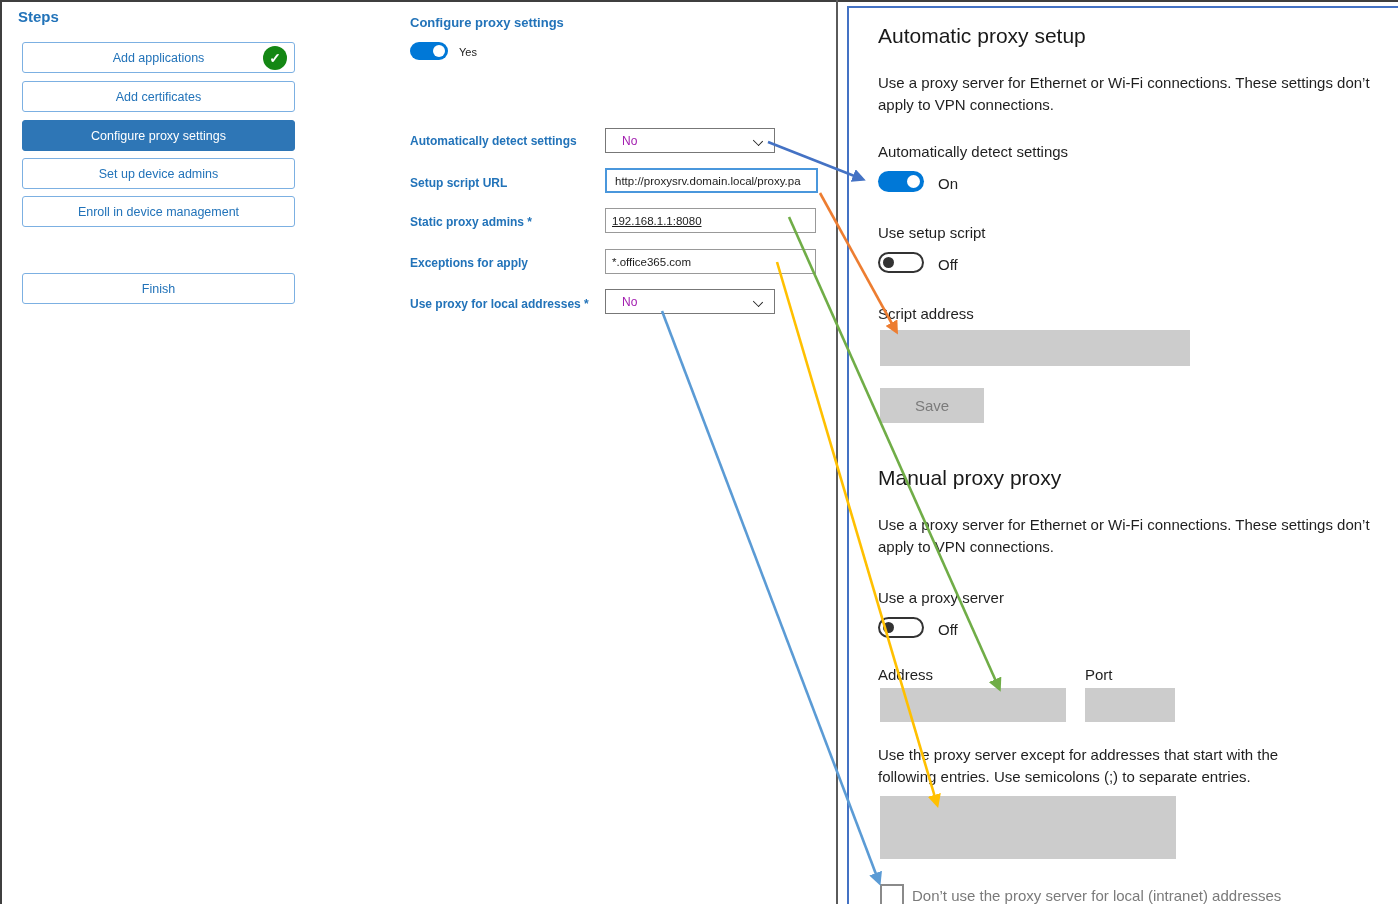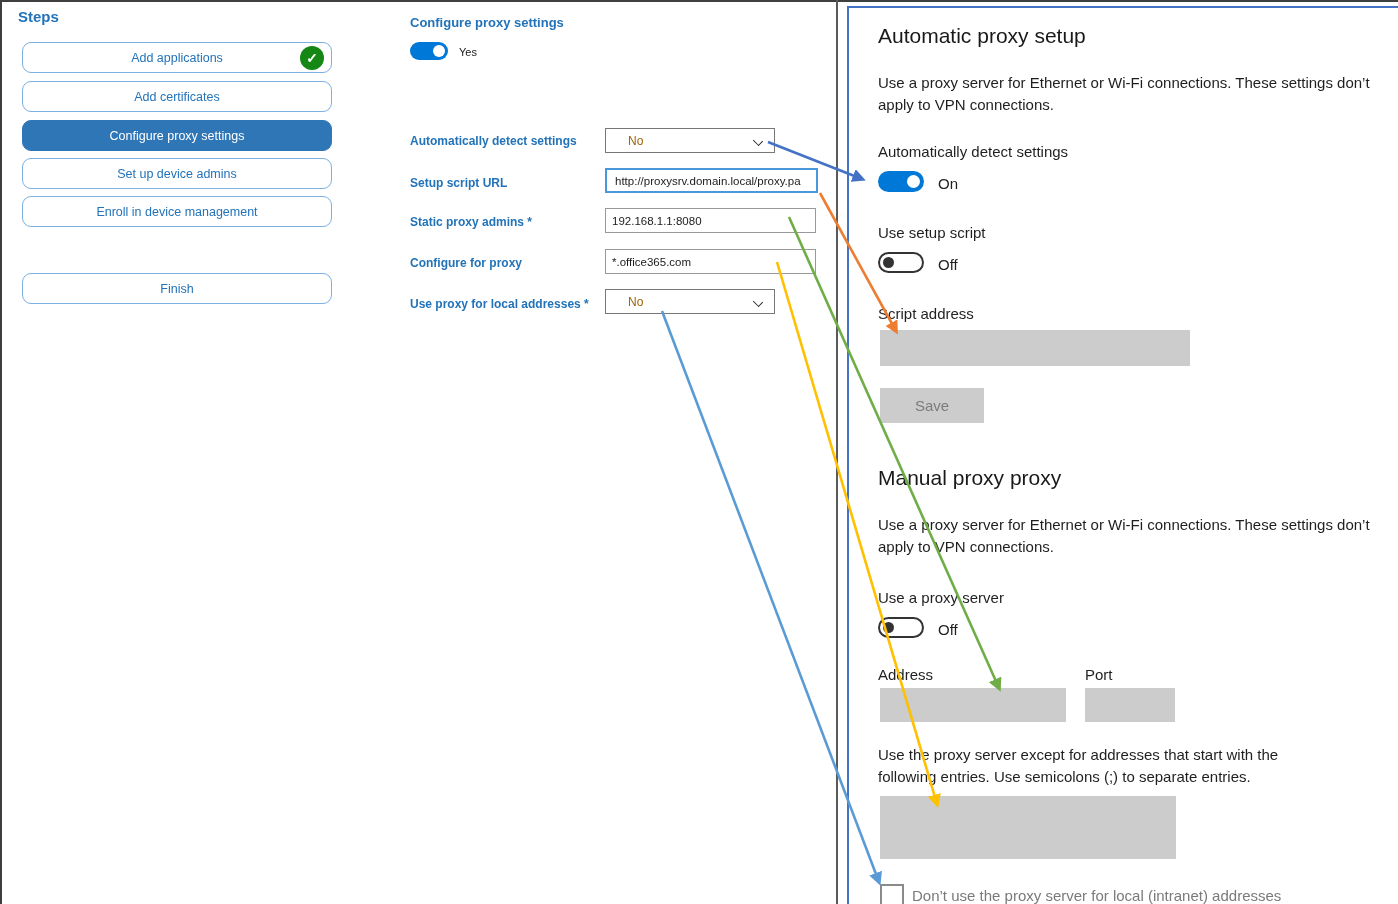--- a/index.html
+++ b/index.html
@@ -12,22 +12,22 @@
   .abs { position:absolute; }
 
   
   .frame-top   { left:0; top:0; width:1398px; height:2px; background:#3f3f3f; }
   .frame-left  { left:0; top:0; width:2px; height:904px; background:#3f3f3f; }
   .divider     { left:836px; top:0; width:2px; height:904px; background:#5a5a5a; }
 
   
   .steps-title { left:18px; top:8px; font-size:15px; font-weight:bold; color:var(--accent-text); }
   .step-btn {
-    left:22px; width:310px; height:31px; border:1px solid var(--step-border);
-    border-radius:9px; background:#fff; color:var(--accent-text);
+    left:22px; width:273px; height:31px; border:1px solid var(--step-border);
+    border-radius:3px; background:#fff; color:var(--accent-text);
     font-size:12.5px; display:flex; align-items:center; justify-content:center;
     cursor:pointer;
   }
   .step-btn.selected { background:var(--step-selected-bg); border-color:var(--step-selected-bg); color:#fff; }
   .check-badge {
     position:absolute; right:7px; top:3px; width:24px; height:24px; border-radius:50%;
     background:var(--check-green); color:#fff; font-size:14px; font-weight:bold;
     display:flex; align-items:center; justify-content:center;
   }
 
@@ -38,21 +38,21 @@
     background:var(--toggle-on); cursor:pointer;
   }
   .toggle-sm .knob {
     position:absolute; right:3px; top:3px; width:12px; height:12px; border-radius:50%; background:#fff;
   }
   .toggle-sm-label { left:459px; top:46px; font-size:11px; color:#1b1b1b; }
 
   .f-label { left:410px; width:195px; font-size:12px; font-weight:600; color:var(--accent-text); }
   .f-select {
     left:605px; width:170px; height:25px; border:1px solid #777; background:#fff;
-    font-size:12px; color:#a16207; display:flex; align-items:center; padding-left:22px; cursor:pointer;
+    font-size:12px; color:#a21caf; display:flex; align-items:center; padding-left:16px; cursor:pointer;
   }
   .chev {
     position:absolute; right:12px; top:8px; width:8px; height:8px;
     border-right:1.6px solid #222; border-bottom:1.6px solid #222; transform:rotate(45deg) scaleY(.8);
   }
   .f-input {
     left:605px; width:211px; height:25px; border:1px solid #999; background:#fff;
     font-size:11.5px; color:#1b1b1b; padding:0 6px; font-family:"Liberation Sans", sans-serif;
   }
   .f-input.focused { border:2px solid #4a97dc; width:213px; }
@@ -123,23 +123,23 @@
   <div class="abs f-label" style="top:134px">Automatically detect settings</div>
   <div class="abs f-select" style="top:128px" role="combobox">
     <span>No</span>
     <span class="chev"></span>
   </div>
 
   <div class="abs f-label" style="top:176px">Setup script URL</div>
   <input class="abs f-input focused" style="top: 168px; padding-left: 8px;" value="http://proxysrv.domain.local/proxy.pa">
 
   <div class="abs f-label" style="top:215px">Static proxy admins *</div>
-  <input class="abs f-input" style="top: 208px;" value="192.168.1.1:8080">
-
-  <div class="abs f-label" style="top:256px">Configure for proxy</div>
+  <input class="abs f-input" style="top: 208px; text-decoration: underline;" value="192.168.1.1:8080">
+
+  <div class="abs f-label" style="top:256px">Exceptions for apply</div>
   <input class="abs f-input" style="top: 249px;" value="*.office365.com">
 
   <div class="abs f-label" style="top:297px">Use proxy for local addresses *</div>
   <div class="abs f-select" style="top:289px" role="combobox">
     <span>No</span>
     <span class="chev"></span>
   </div>
 
   <div class="abs panel">
 

